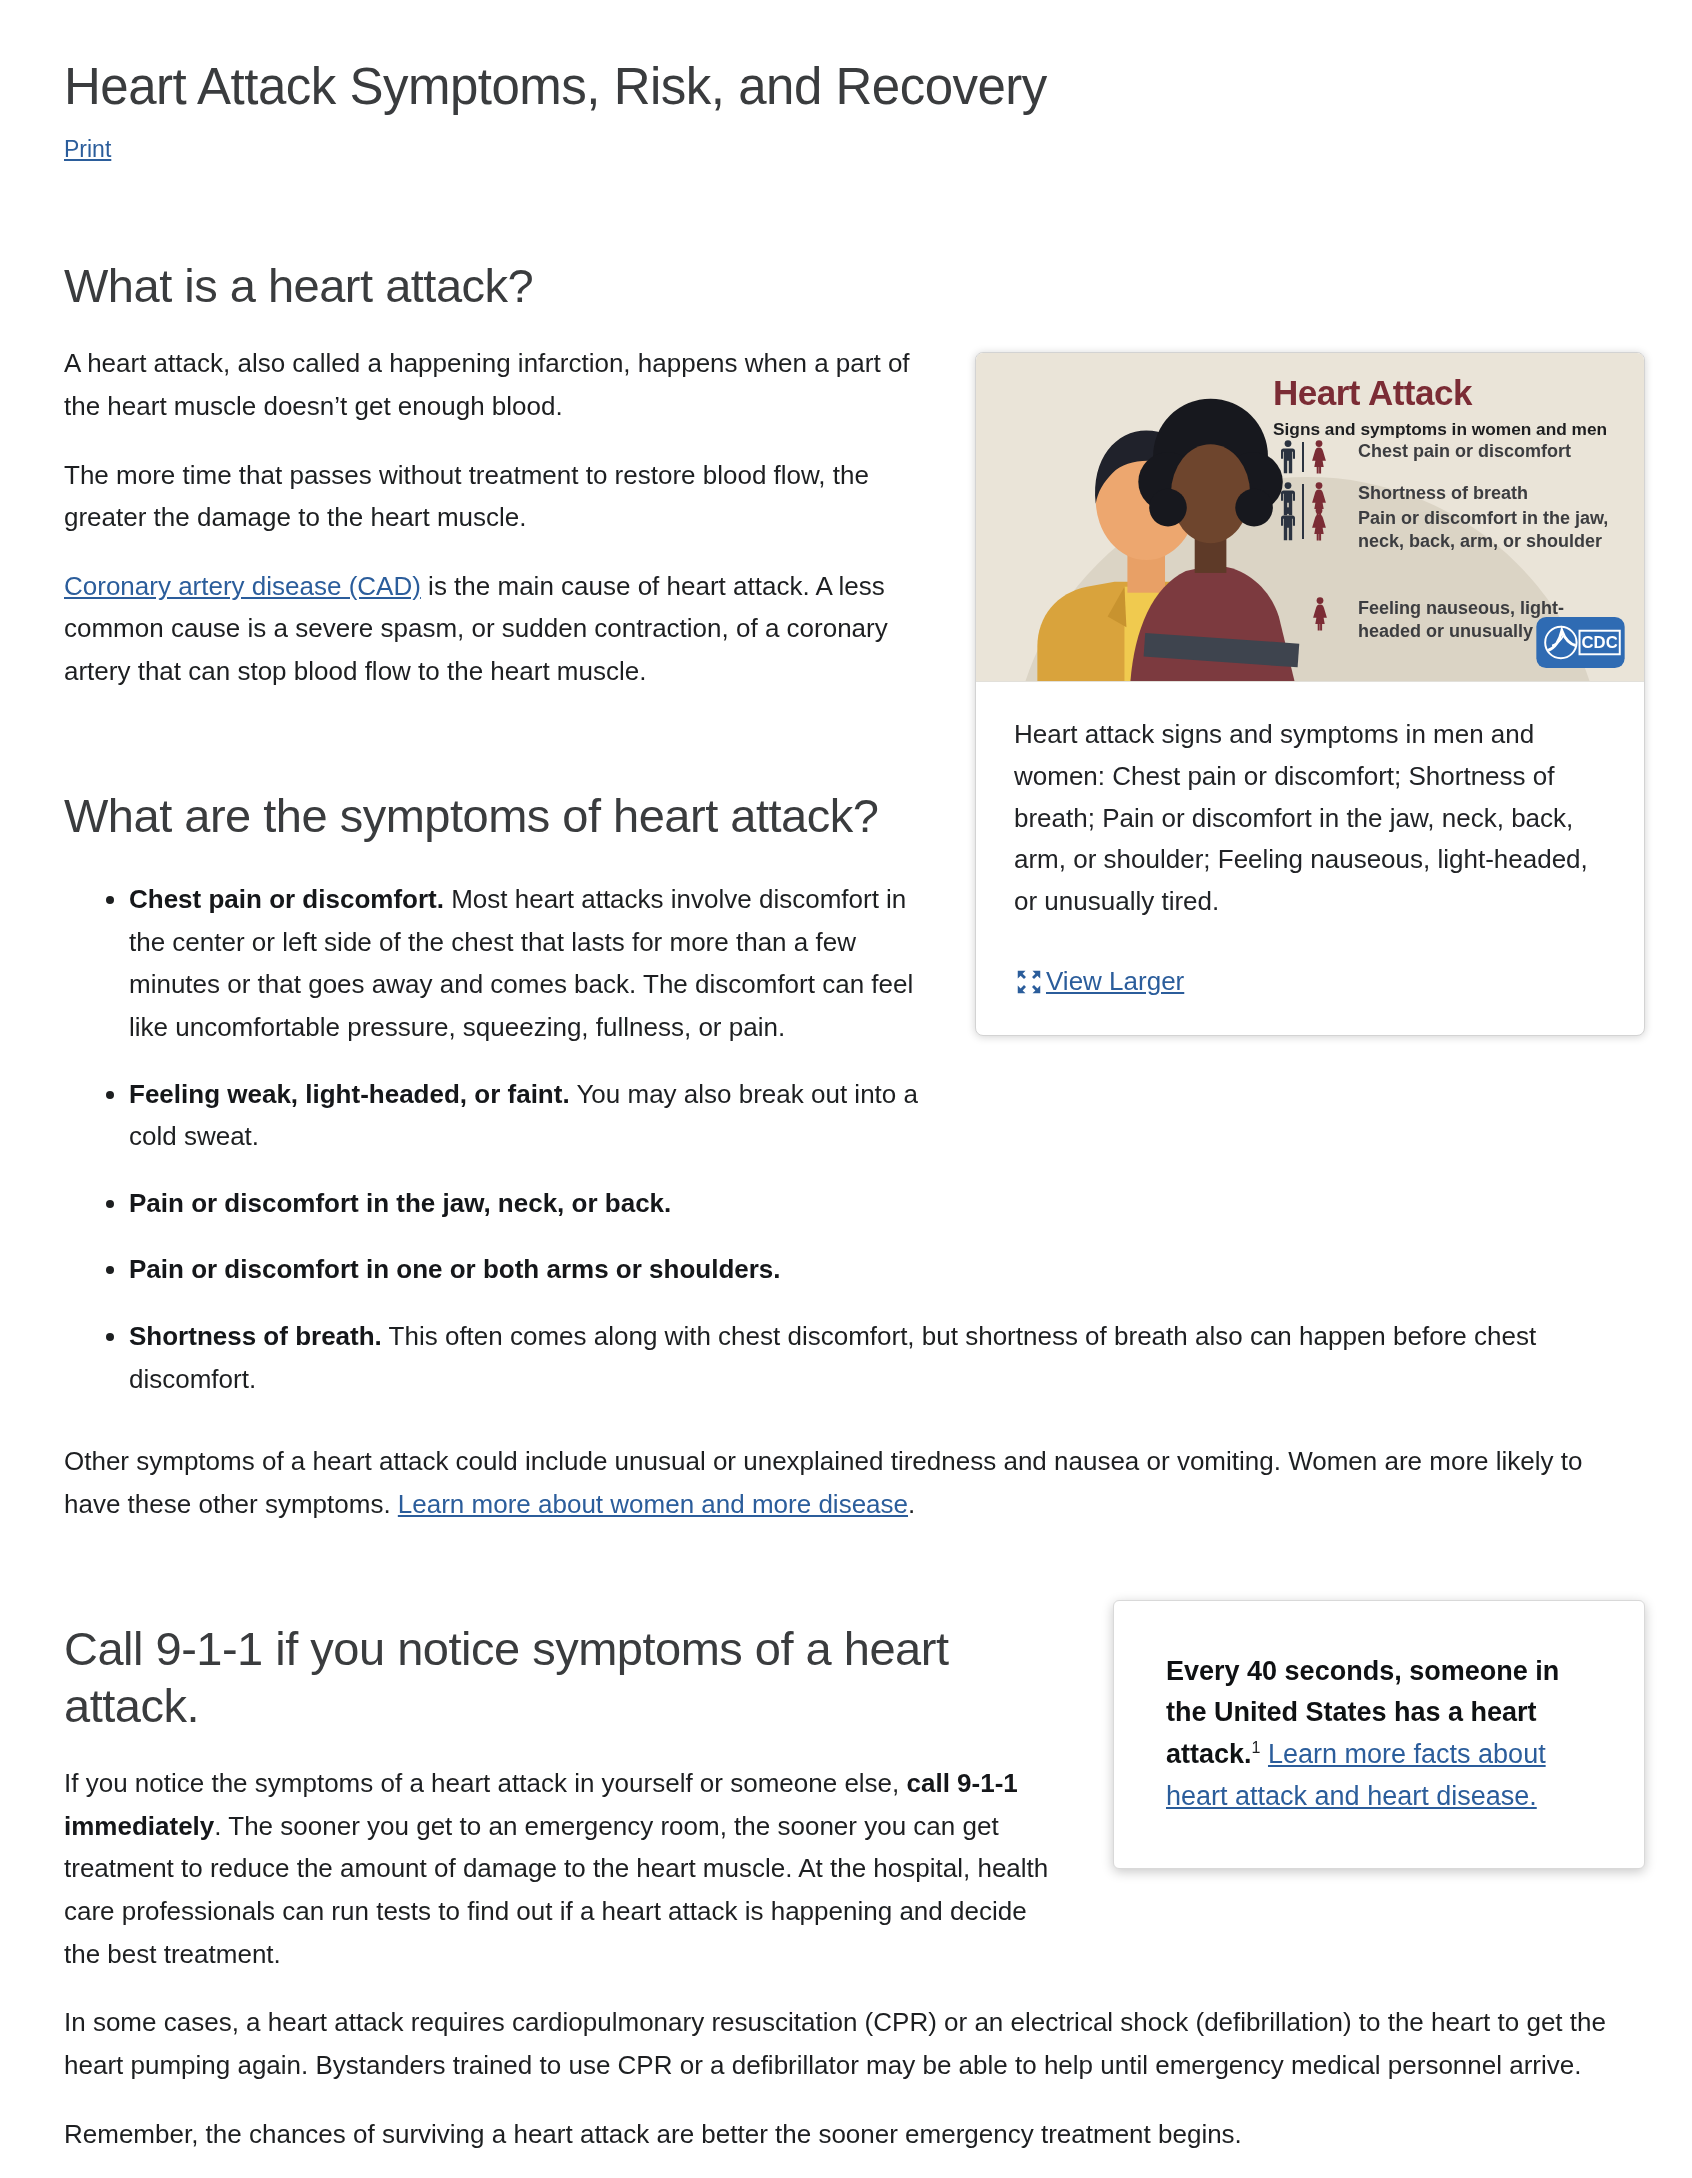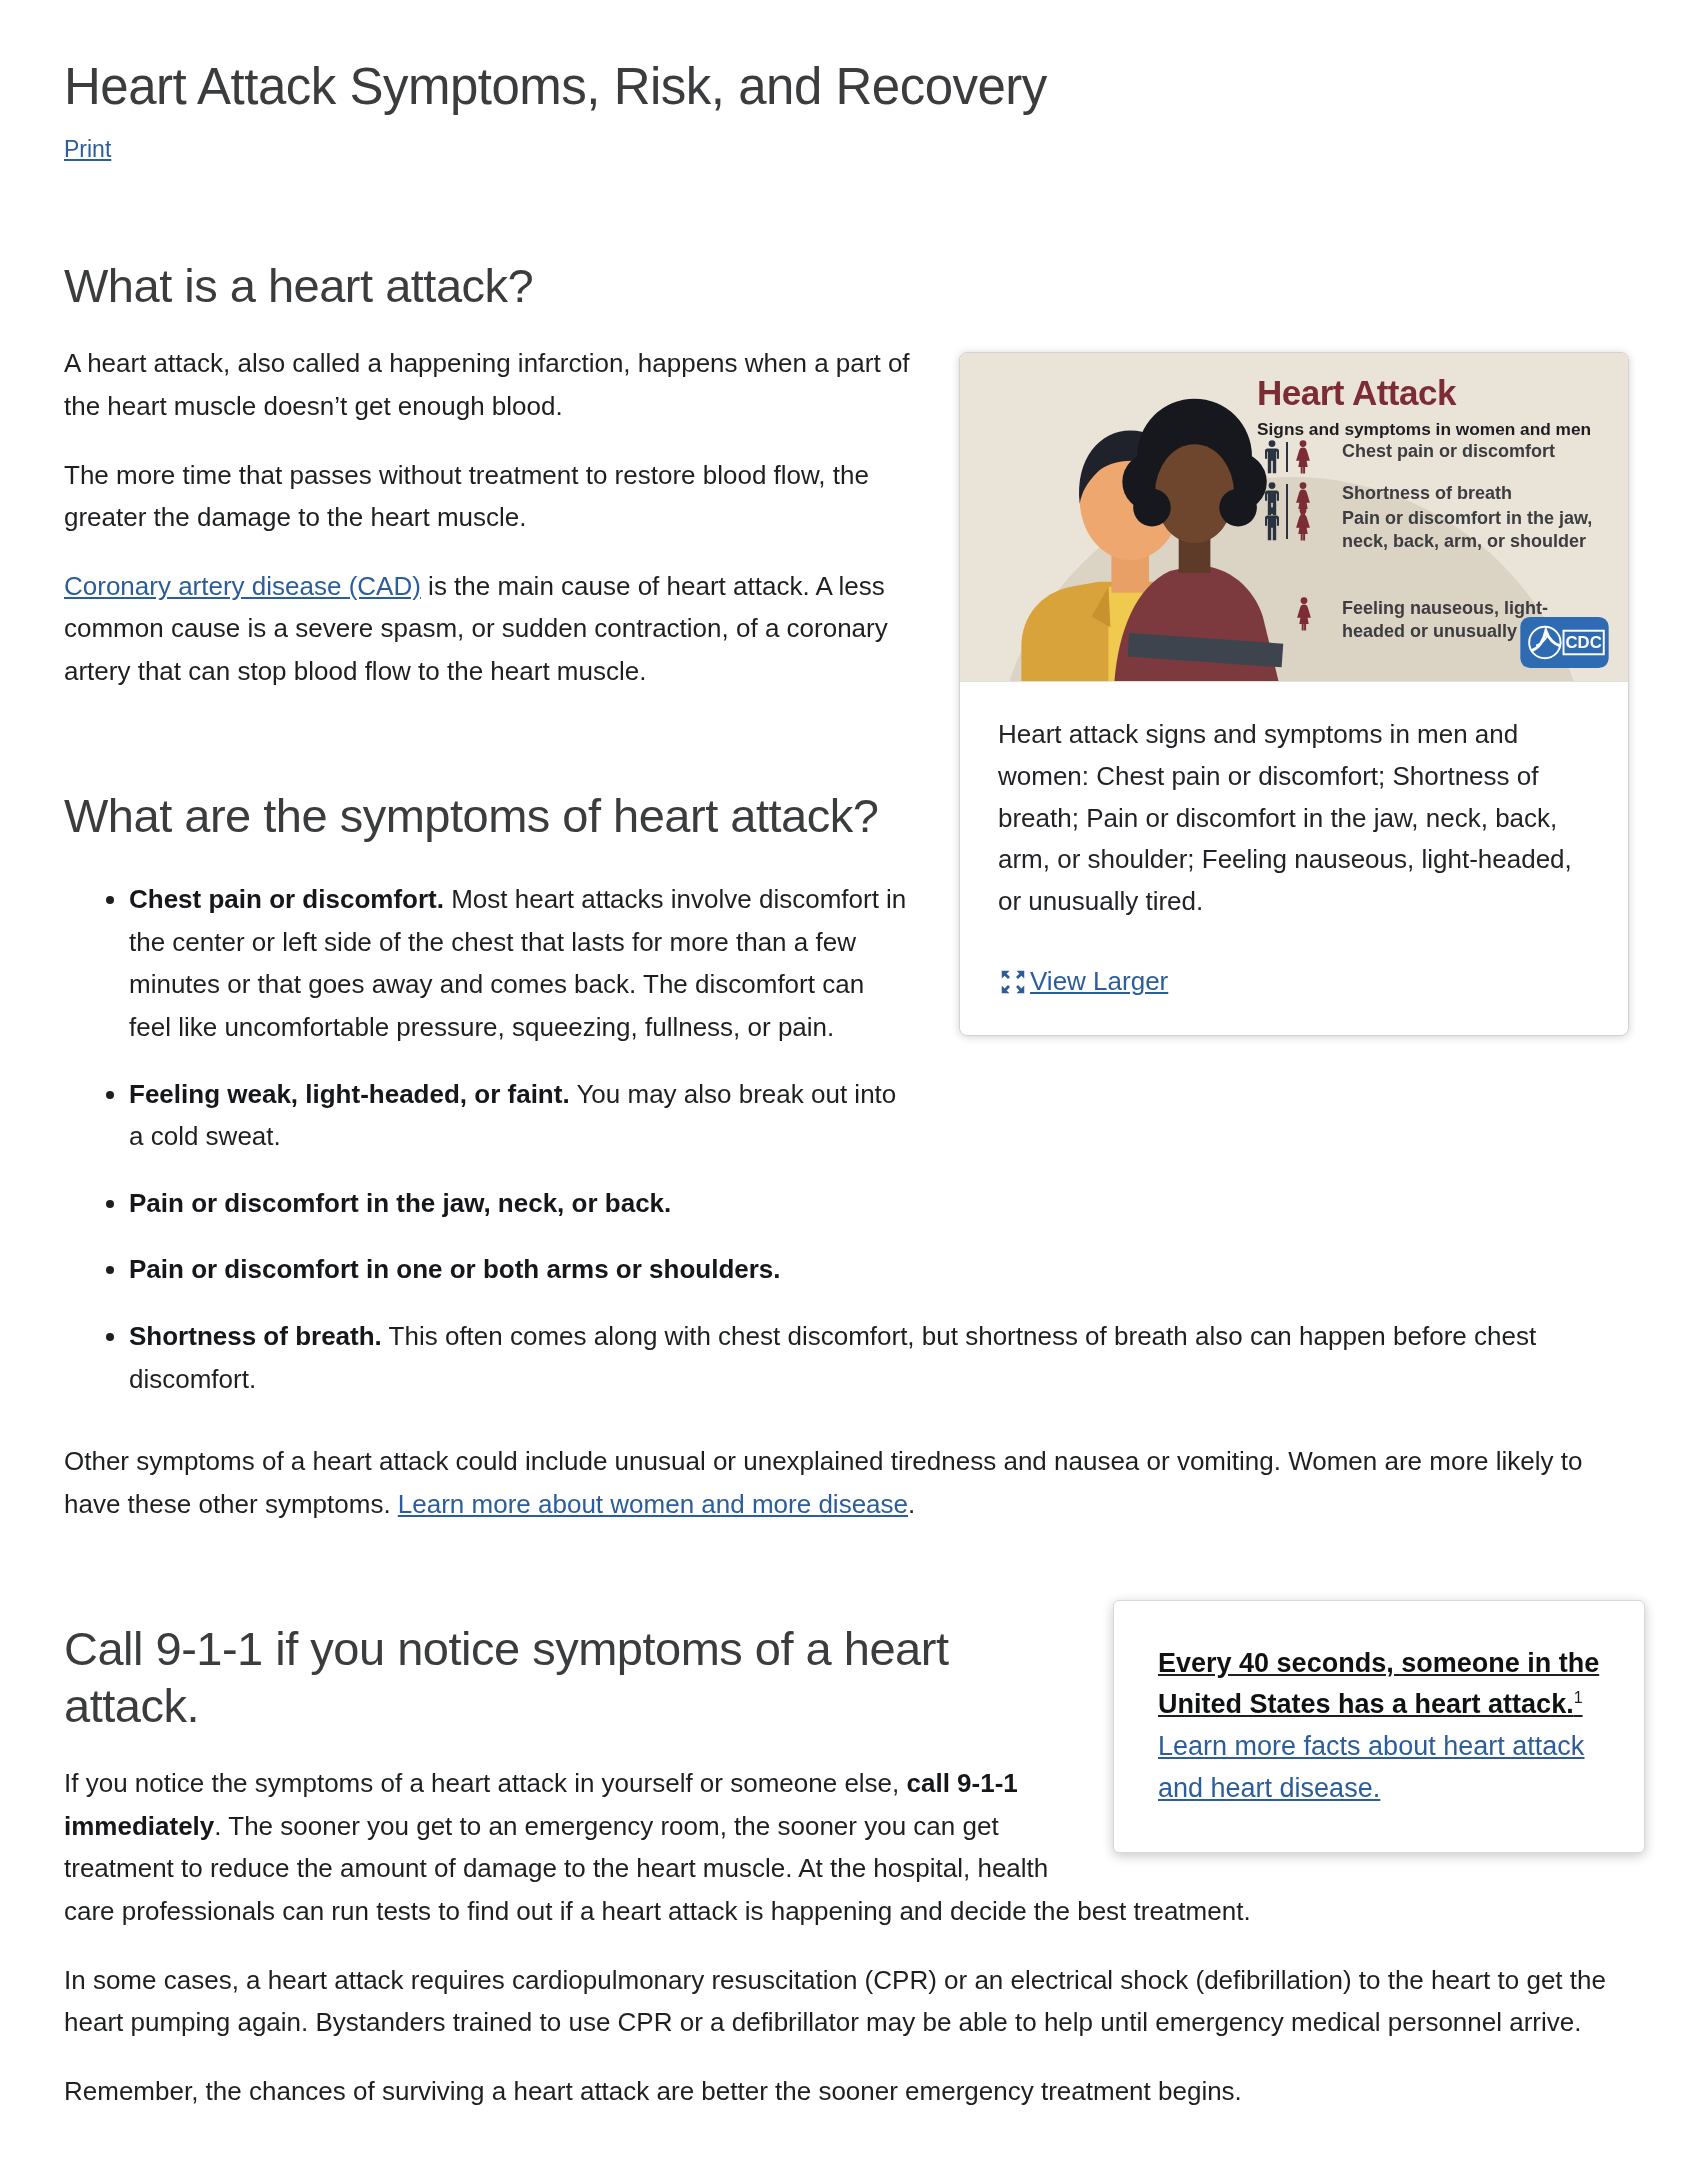--- a/index.html
+++ b/index.html
@@ -24,21 +24,21 @@
   strong { color: #15171a; }
   a { color: #2b5d9b; text-decoration: underline; cursor: pointer; }
   .print-link { font-size: 23px; }
 
   ul.symptoms { margin: 34px 0 40px 0; padding-left: 65px; }
   ul.symptoms li { font-size: 26px; line-height: 1.64; margin-bottom: 24px; }
 
   
   .figure-card {
     float: right; width: 670px;
-    margin: 10px 16px 119px 46px;
+    margin: 10px 0 119px 46px;
     background: #ffffff;
     border: 1px solid #d3d3d3; border-radius: 8px;
     box-shadow: 0 1px 8px rgba(0,0,0,0.18);
   }
   .infographic {
     position: relative; width: 668px; height: 329px;
     background: #eae4d8; border-radius: 7px 7px 0 0;
     overflow: hidden; border-bottom: 1px solid #e2e0da;
   }
   .ig-people { position: absolute; left: 0; top: 0; }
@@ -79,21 +79,21 @@
 
   
   .callout {
     float: right; width: 532px;
     margin: 48px 0 36px 44px;
     padding: 34px 36px;
     background: #ffffff;
     border: 1px solid #d9d9d9; border-radius: 6px;
     box-shadow: 0 3px 12px rgba(0,0,0,0.22);
   }
-  .callout p { margin: 8px; font-size: 27px; line-height: 1.55; text-decoration: underline; }
+  .callout p { margin: 16px; font-size: 27px; line-height: 1.55; }
   .callout strong { font-weight: 700; color: #0f1113; }
   .callout sup { font-size: 16px; }
   .callout a { font-weight: 400; }
 </style>
 </head>
 <body>
 
 <div class="page">
 
   <h1>Heart Attack Symptoms, Risk, and Recovery</h1>

